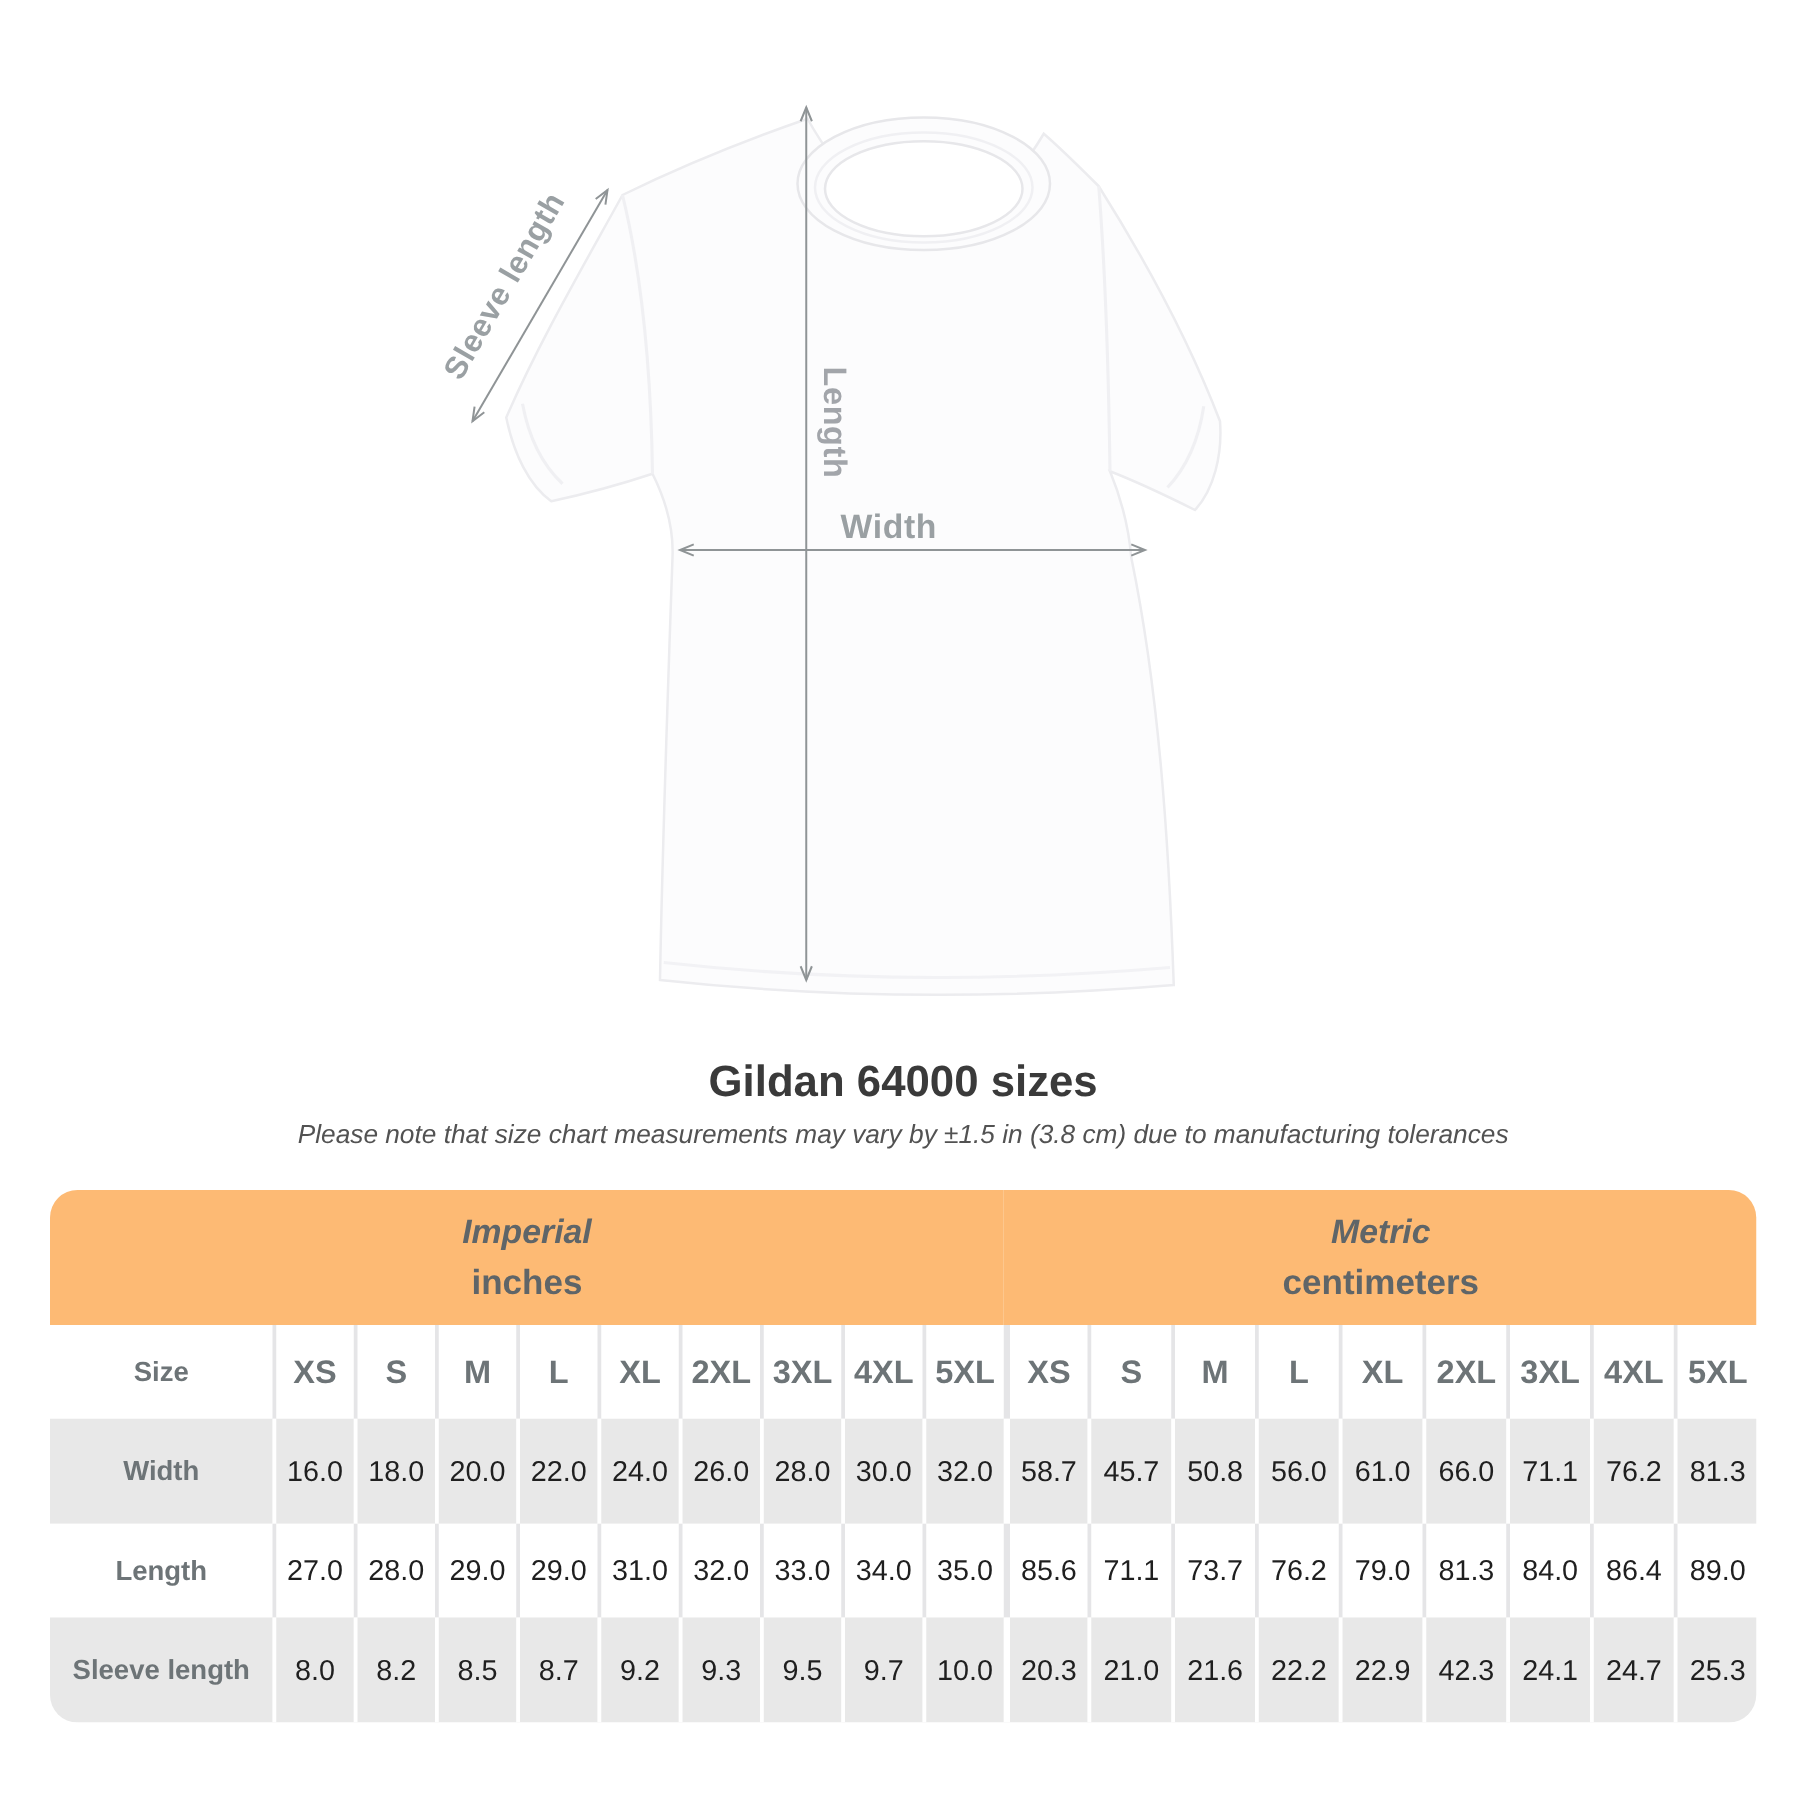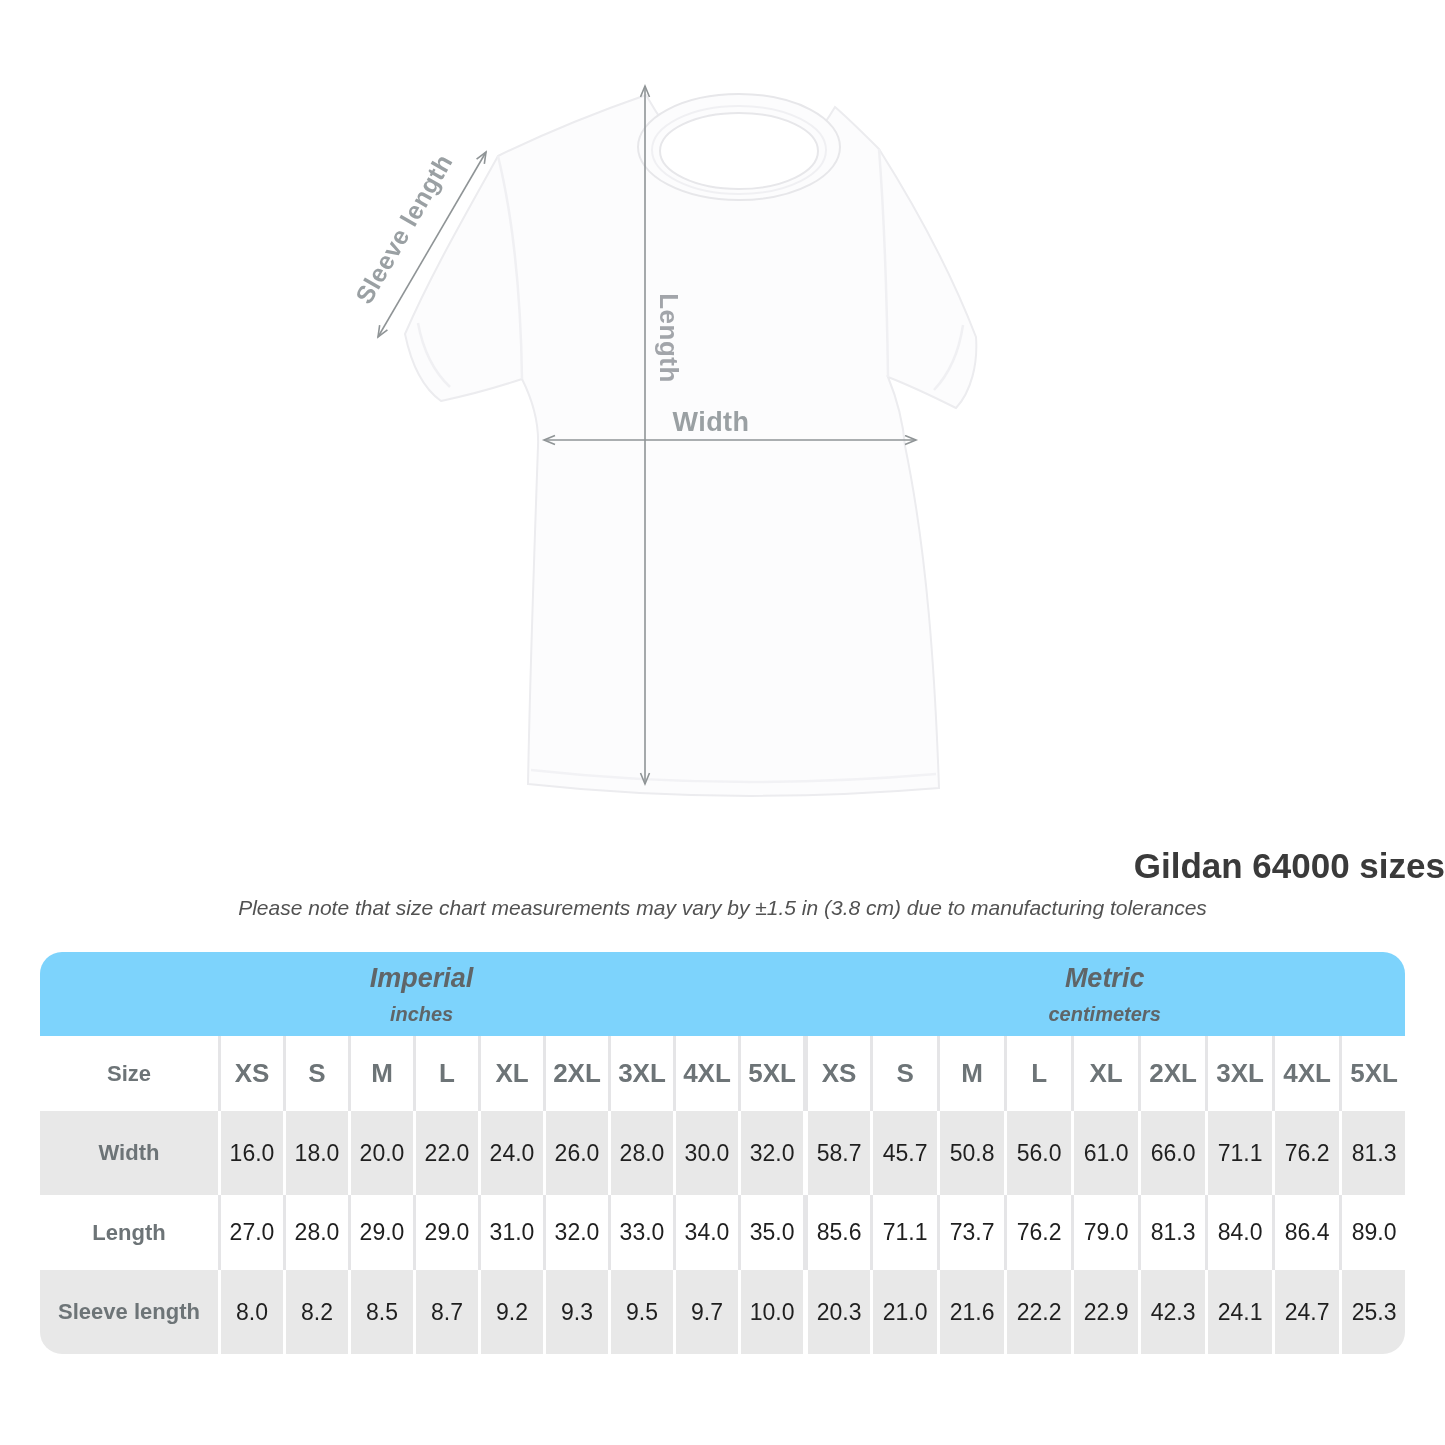--- a/index.html
+++ b/index.html
@@ -11,39 +11,39 @@
   .figure-svg{position:absolute;left:0;top:0;}
   .dim-label{
     position:absolute;font-weight:bold;color:#9aa0a3;white-space:nowrap;
     transform:translate(-50%,-50%);letter-spacing:.5px;
   }
   .dim-label.sleeve{left:404px;top:229px;font-size:25px;transform:translate(-50%,-50%) rotate(-60deg);}
   .dim-label.length{left:668px;top:338px;font-size:26px;color:#a2a5aa;transform:translate(-50%,-50%) rotate(90deg);}
   .dim-label.width{left:711px;top:422px;font-size:27px;}
   
   .page-title{
-    position:absolute;left:0;right:0;top:846px;text-align:right;
+    position:absolute;left:0;right:0;top:846px;text-align:center;
     font-size:35px;font-weight:bold;color:#3a3a3a;
   }
   .page-note{
     position:absolute;left:0;right:0;top:896px;text-align:center;
     font-size:21px;font-style:italic;color:#525252;
   }
   
   .table-wrap{
     position:absolute;left:40px;top:952px;width:1365px;
     border-radius:22px;overflow:hidden;background:#ffffff;
   }
   table.size-table{width:100%;border-spacing:0;table-layout:fixed;}
   .size-table th,.size-table td{
     text-align:center;vertical-align:middle;padding:0;
   }
-  tr.band th{background:#7dd3fc;height:84px;vertical-align:middle;}
+  tr.band th{background:#fdba74;height:108px;vertical-align:middle;}
   .g-name{font-size:27px;font-weight:bold;font-style:italic;color:#5f6568;}
-  .g-unit{font-size:20px;font-style:italic;color:#5f6568;margin-top:9px;}
+  .g-unit{font-size:28px;color:#5f6568;margin-top:9px;}
   tr.light>th, tr.light>td{background:#ffffff;height:75px;}
   tr.dark>th, tr.dark>td{background:#e8e8e8;height:84px;}
   tr.light>*:not(:first-child){border-left:3px solid #e5e5e7;}
   tr.dark>*:not(:first-child){border-left:3px solid #ffffff;}
   .metric-start{border-left-width:5px !important;}
   .label-cell{font-size:22px;font-weight:bold;color:#6d7477;}
   .size-h{font-size:26px;font-weight:bold;color:#6d7477;}
   .size-table td{font-size:23px;color:#1f1f1f;margin-top:32px;}
 </style>
 </head>

